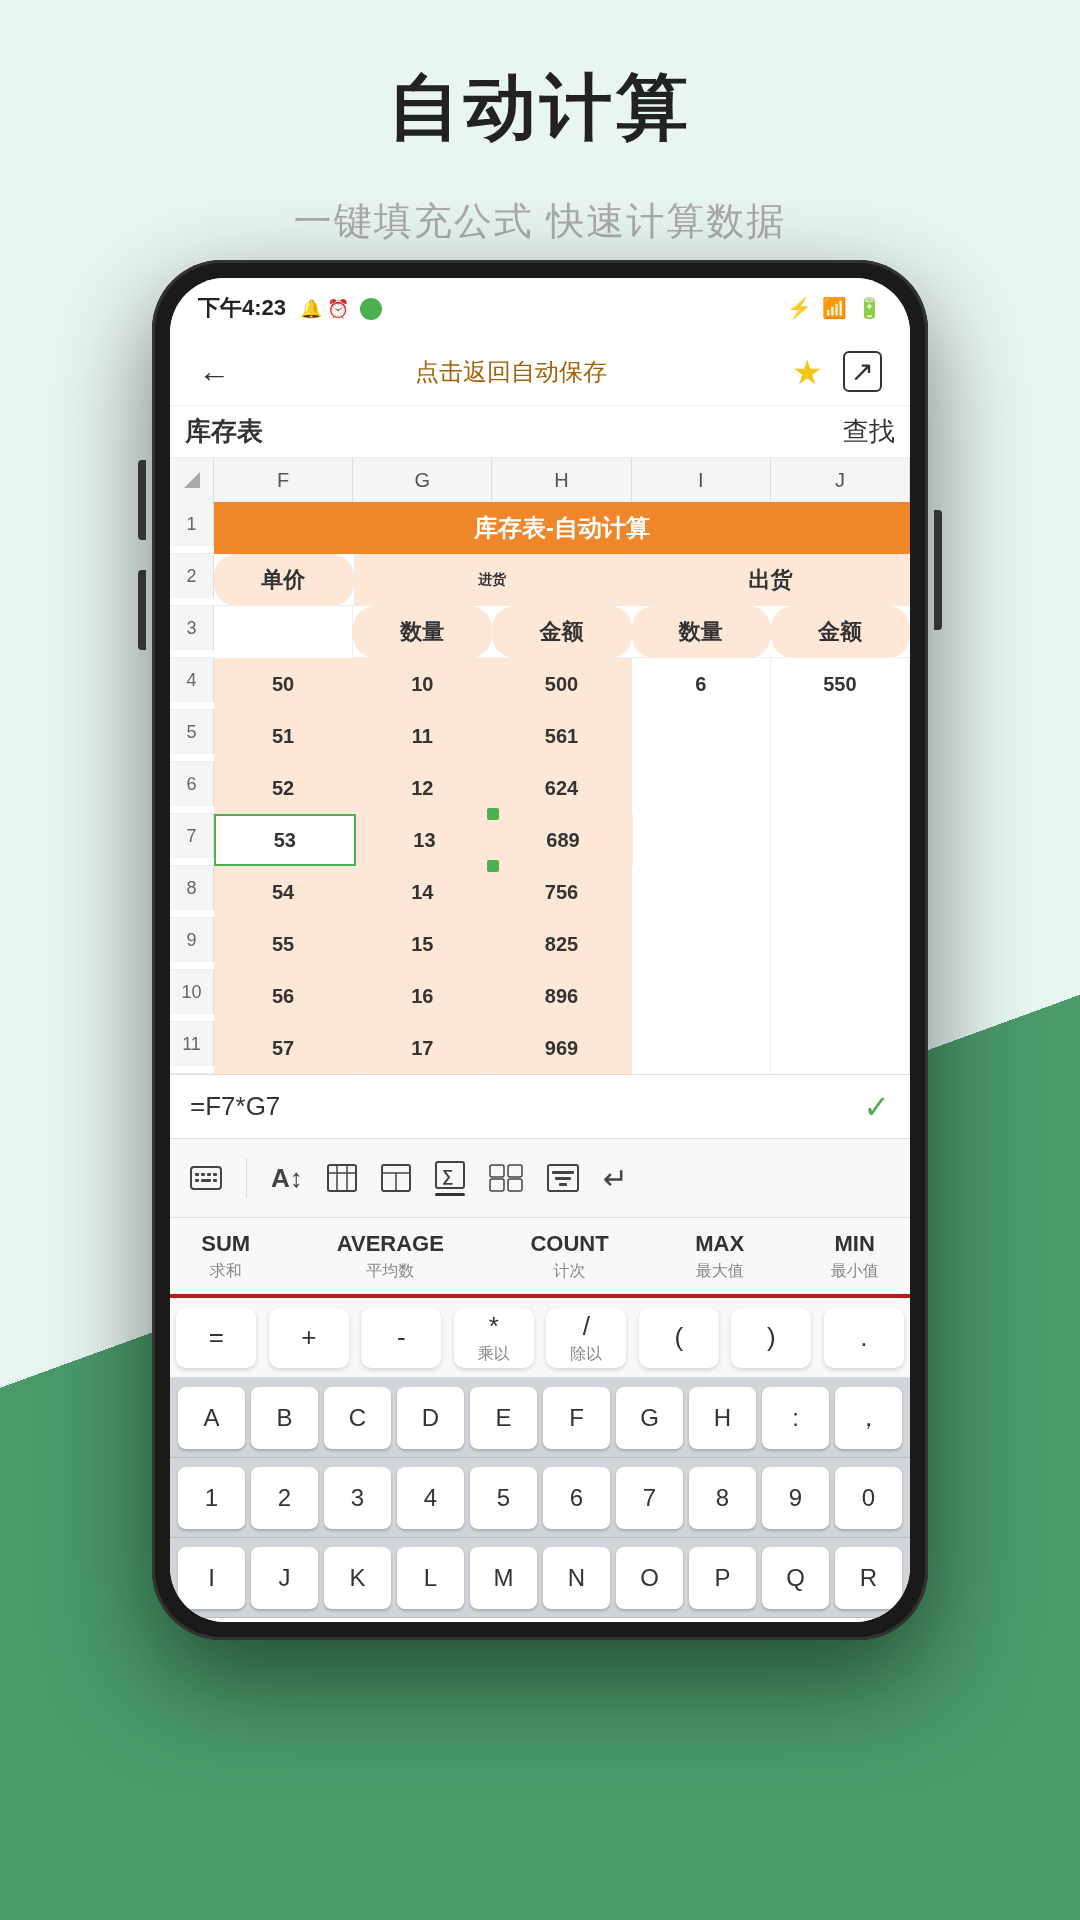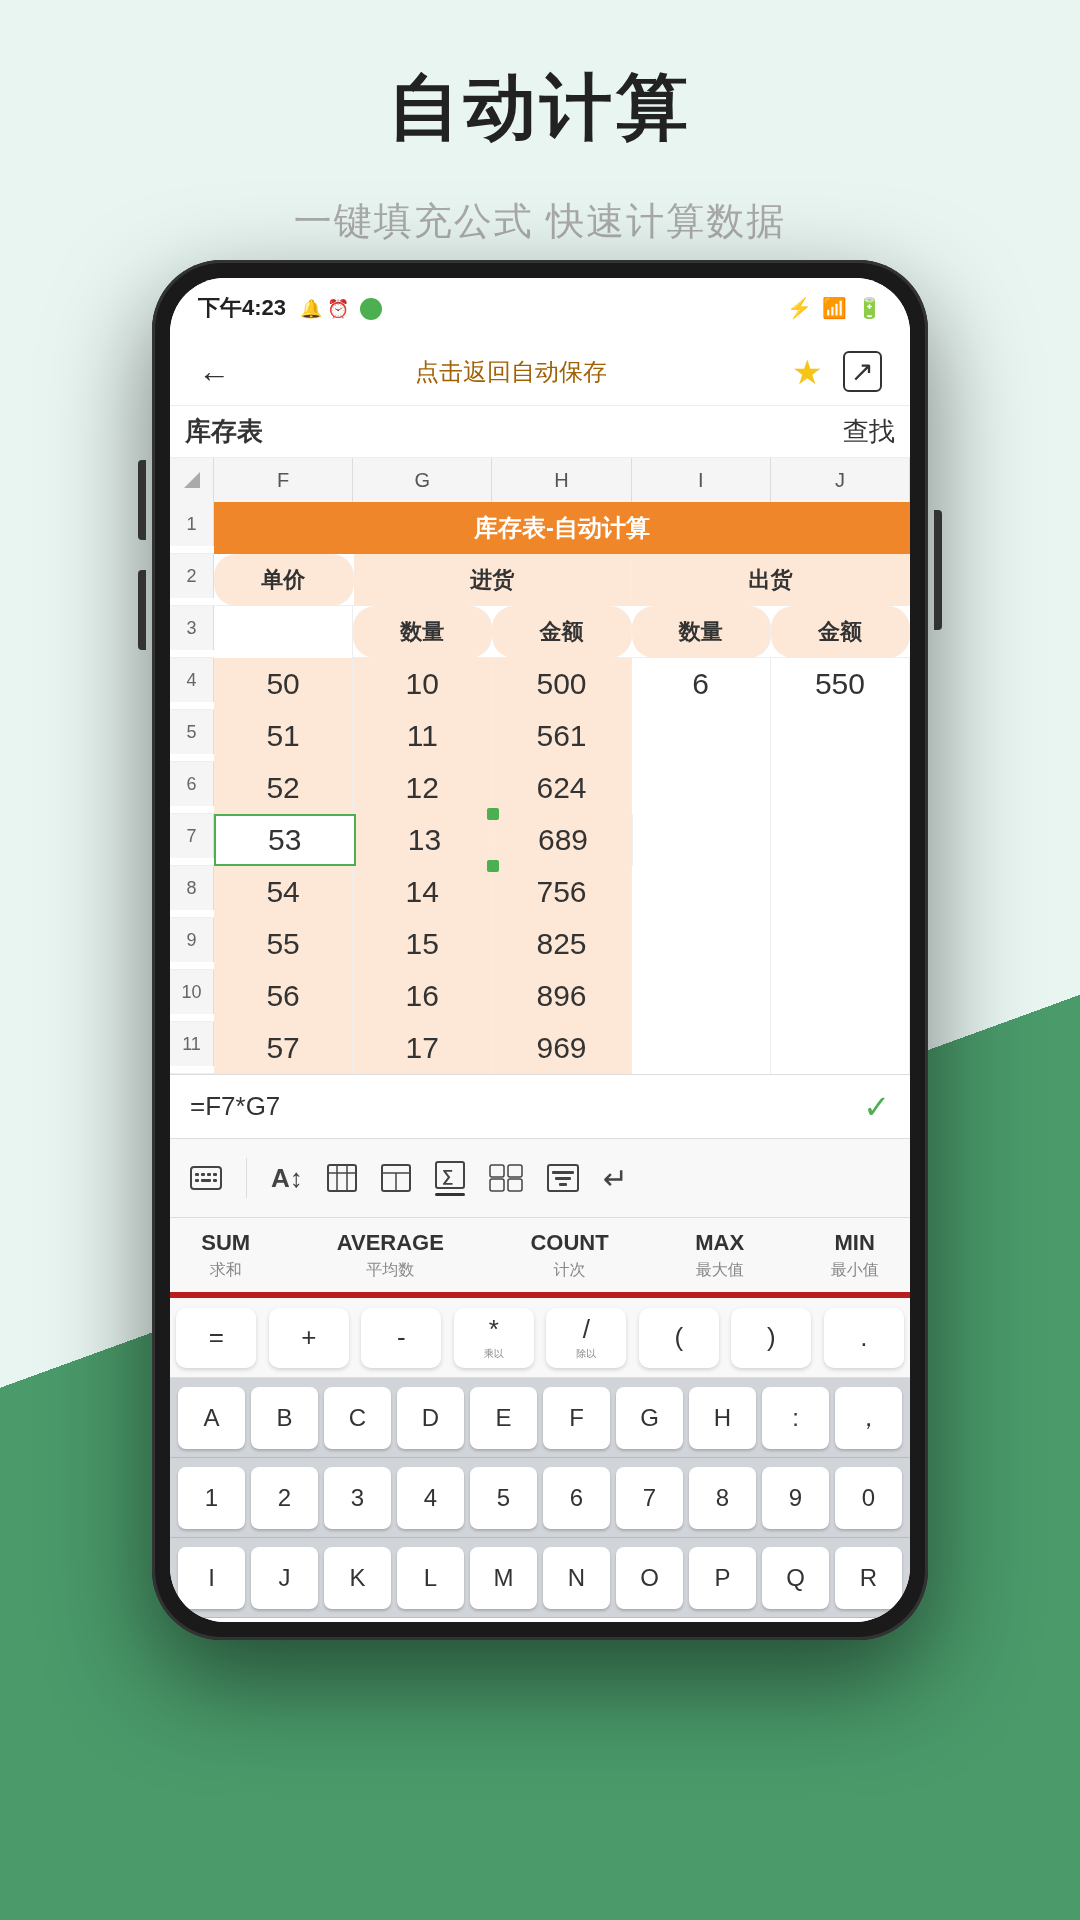--- a/index.html
+++ b/index.html
@@ -144,23 +144,24 @@
     .data-row .row-num-cell {
       background: #f5f5f5;
     }
     .data-cell {
       flex: 1;
       height: 52px;
       border-right: 1px solid #eee;
       display: flex;
       align-items: center;
       justify-content: center;
-      font-size: 30px;
+      font-size: 20px;
       color: #333;
       background: #fff;
+      font-weight: bold;
     }
     .data-cell.orange-bg { background: #fde8d8; }
     .data-cell.selected {
       border: 2px solid #4caf50;
       background: #fff;
     }
     .data-cell.sub-header {
       background: #fde8d8;
       font-weight: 600;
       font-size: 22px;
@@ -213,21 +214,21 @@
       background: #ddd;
     }
 
     
     .function-row {
       height: 80px;
       background: #f8f8f8;
       display: flex;
       align-items: center;
       justify-content: space-around;
-      border-bottom: 6px solid #b91c1c;
+      border-bottom: 4px solid #b91c1c;
       padding: 0 10px;
       gap: 44px;
     }
     .func-btn {
       display: flex;
       flex-direction: column;
       align-items: center;
       gap: 4px;
     }
     .func-name {
@@ -256,21 +257,21 @@
       border-radius: 10px;
       display: flex;
       flex-direction: column;
       align-items: center;
       justify-content: center;
       box-shadow: 0 2px 4px rgba(0,0,0,0.15);
       font-size: 26px;
       color: #333;
       gap: 2px;
     }
-    .op-btn .op-sub { font-size: 10px; color: #888; }
+    .op-btn .op-sub { font-size: 16px; color: #888; }
 
     
     .key-row {
       height: 80px;
       background: #d1d5da;
       display: flex;
       align-items: center;
       justify-content: space-around;
       padding: 0 8px;
       gap: 6px;
@@ -377,21 +378,21 @@
         </div>
 
         <div class="data-row">
           <div class="row-num-cell">1</div>
           <div style="flex:5;height:52px;background:#f0862a;display:flex;align-items:center;justify-content:center;color:#fff;font-size:24px;font-weight:600;">库存表-自动计算</div>
         </div>
 
         <div class="data-row">
           <div class="row-num-cell">2</div>
           <div class="data-cell sub-header">单价</div>
-          <div style="flex:2;height:52px;background:#fde8d8;border-right:1px solid #eee;display:flex;align-items:center;justify-content:center;font-size:22px;font-weight:600;color:#333;">进货</div>
+          <div style="flex:2;height:52px;background:#fde8d8;border-right:1px solid #eee;display:flex;align-items:center;justify-content:center;font-size:14px;font-weight:600;color:#333;">进货</div>
           <div style="flex:2;height:52px;background:#fde8d8;border-right:1px solid #eee;display:flex;align-items:center;justify-content:center;font-size:22px;font-weight:600;color:#333;">出货</div>
         </div>
 
         <div class="data-row">
           <div class="row-num-cell">3</div>
           <div class="data-cell"></div>
           <div class="data-cell sub-header">数量</div>
           <div class="data-cell sub-header">金额</div>
           <div class="data-cell sub-header">数量</div>
           <div class="data-cell sub-header">金额</div>

